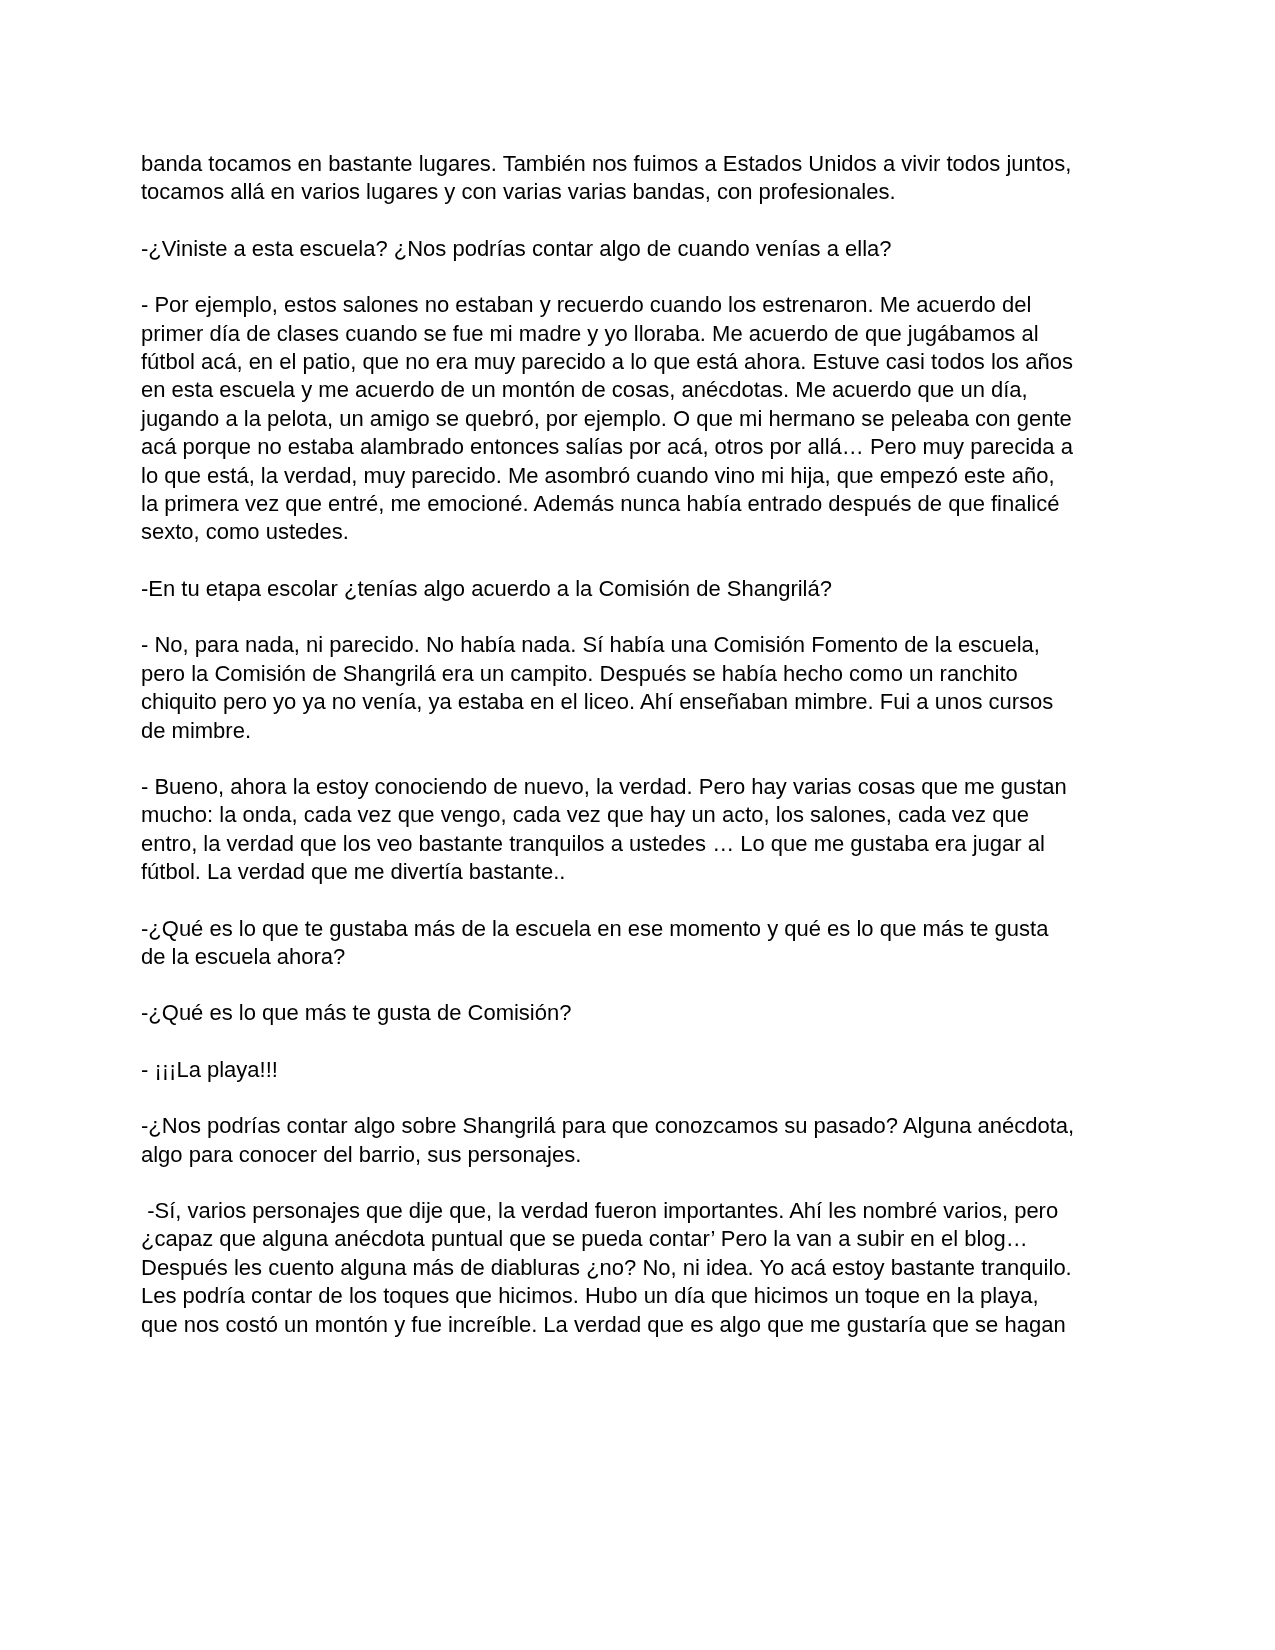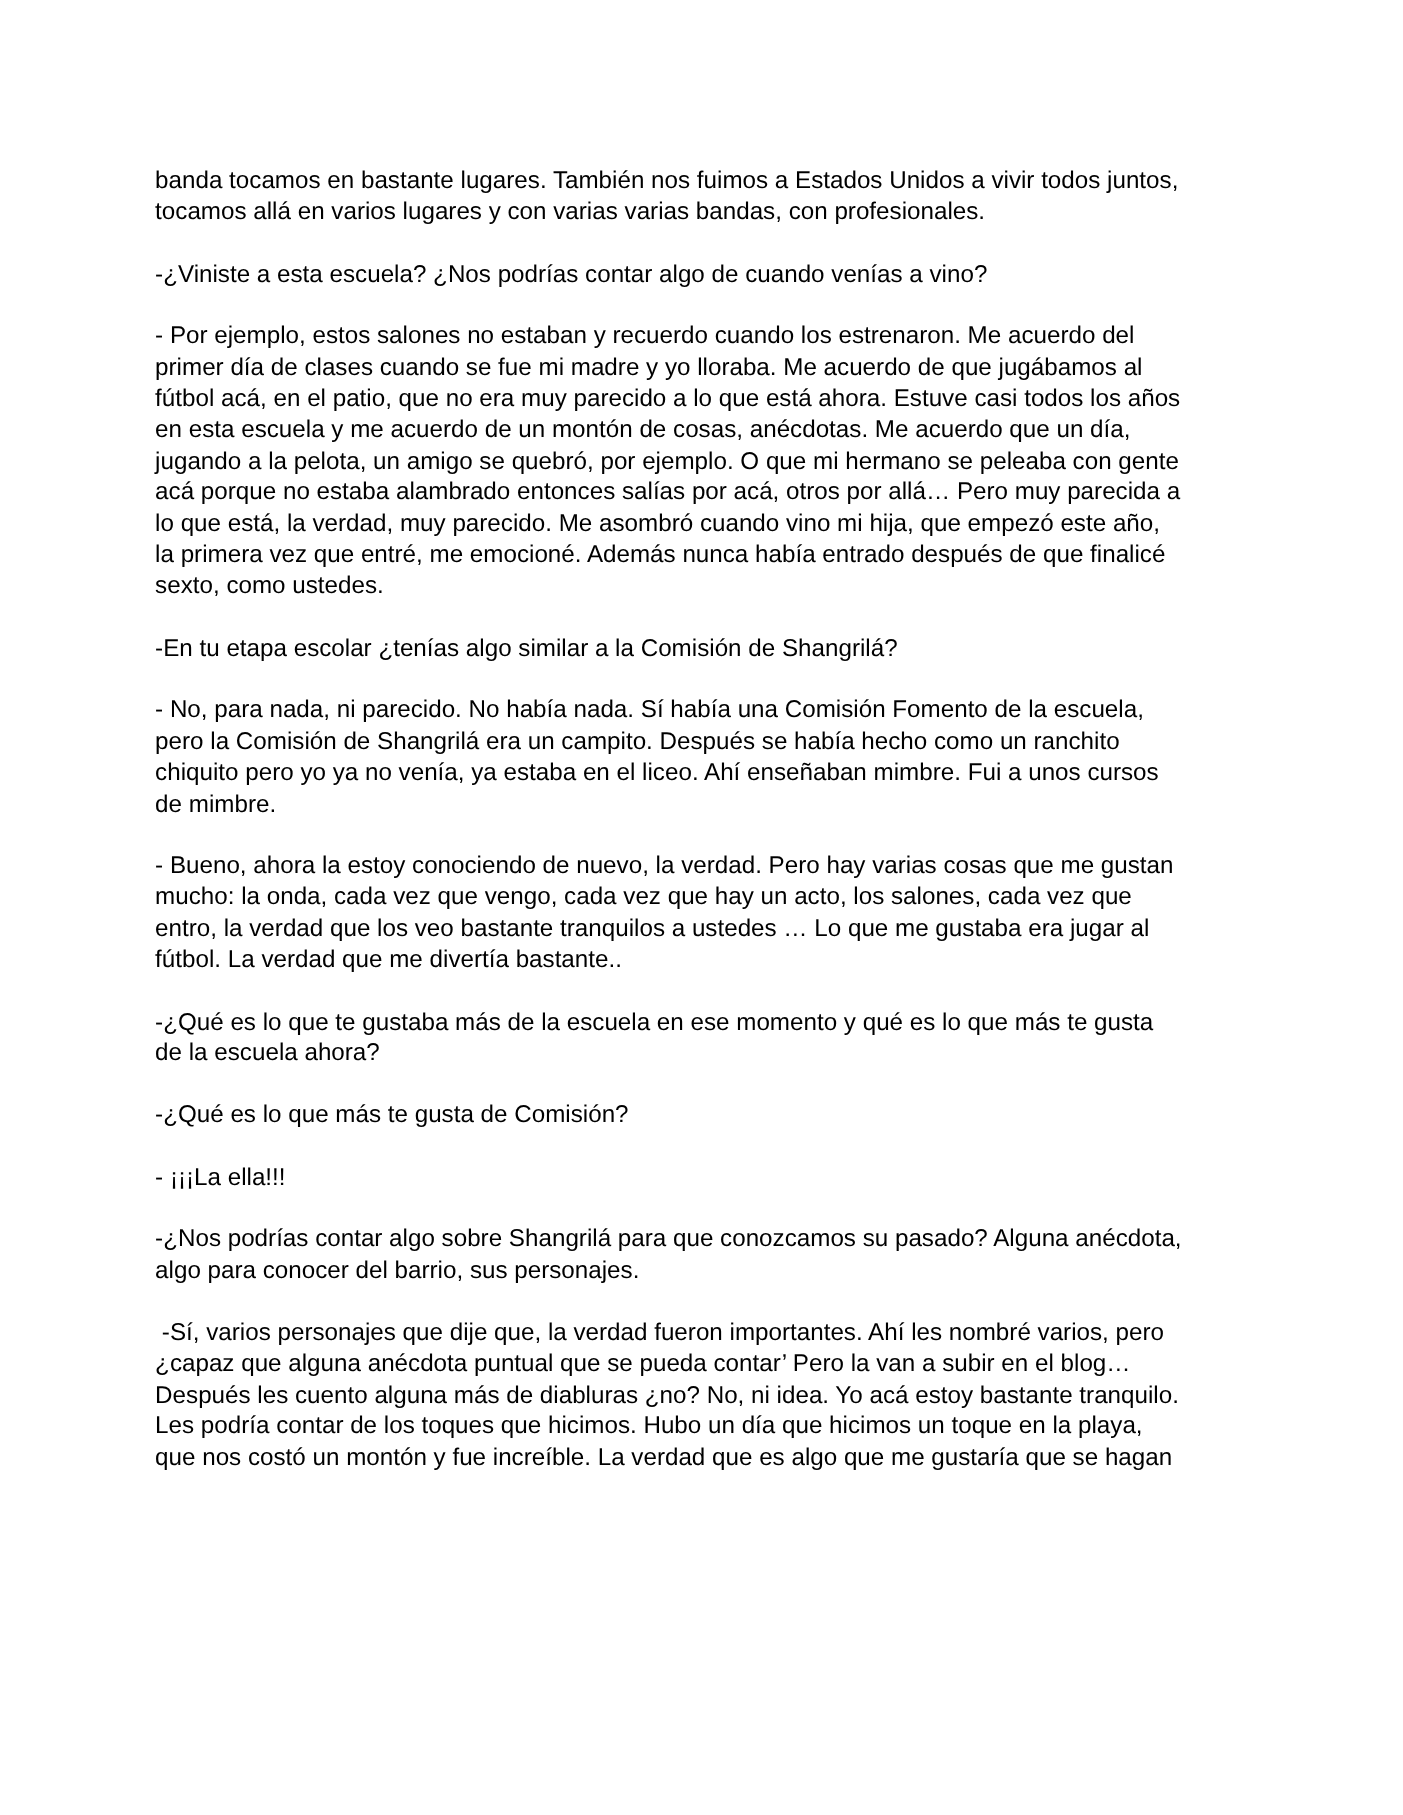--- a/index.html
+++ b/index.html
@@ -25,43 +25,43 @@
     white-space: pre-wrap;
     word-break: normal;
   }
 </style>
 </head>
 <body>
 
 <div class="doc-page">
   <p>banda tocamos en bastante lugares. También nos fuimos a Estados Unidos a vivir todos juntos,
 tocamos allá en varios lugares y con varias varias bandas, con profesionales.</p>
-  <p>-¿Viniste a esta escuela? ¿Nos podrías contar algo de cuando venías a vino?</p>
+  <p>-¿Viniste a esta escuela? ¿Nos podrías contar algo de cuando venías a ella?</p>
   <p>- Por ejemplo, estos salones no estaban y recuerdo cuando los estrenaron. Me acuerdo del
 primer día de clases cuando se fue mi madre y yo lloraba. Me acuerdo de que jugábamos al
 fútbol acá, en el patio, que no era muy parecido a lo que está ahora. Estuve casi todos los años
 en esta escuela y me acuerdo de un montón de cosas, anécdotas. Me acuerdo que un día,
 jugando a la pelota, un amigo se quebró, por ejemplo. O que mi hermano se peleaba con gente
 acá porque no estaba alambrado entonces salías por acá, otros por allá… Pero muy parecida a
 lo que está, la verdad, muy parecido. Me asombró cuando vino mi hija, que empezó este año,
 la primera vez que entré, me emocioné. Además nunca había entrado después de que finalicé
 sexto, como ustedes.</p>
-  <p>-En tu etapa escolar ¿tenías algo similar a la Comisión de Shangrilá?</p>
+  <p>-En tu etapa escolar ¿tenías algo acuerdo a la Comisión de Shangrilá?</p>
   <p>- No, para nada, ni parecido. No había nada. Sí había una Comisión Fomento de la escuela,
 pero la Comisión de Shangrilá era un campito. Después se había hecho como un ranchito
 chiquito pero yo ya no venía, ya estaba en el liceo. Ahí enseñaban mimbre. Fui a unos cursos
 de mimbre.</p>
   <p>- Bueno, ahora la estoy conociendo de nuevo, la verdad. Pero hay varias cosas que me gustan
 mucho: la onda, cada vez que vengo, cada vez que hay un acto, los salones, cada vez que
 entro, la verdad que los veo bastante tranquilos a ustedes … Lo que me gustaba era jugar al
 fútbol. La verdad que me divertía bastante..</p>
   <p>-¿Qué es lo que te gustaba más de la escuela en ese momento y qué es lo que más te gusta
 de la escuela ahora?</p>
   <p>-¿Qué es lo que más te gusta de Comisión?</p>
-  <p>- ¡¡¡La ella!!!</p>
+  <p>- ¡¡¡La playa!!!</p>
   <p>-¿Nos podrías contar algo sobre Shangrilá para que conozcamos su pasado? Alguna anécdota,
 algo para conocer del barrio, sus personajes.</p>
   <p> -Sí, varios personajes que dije que, la verdad fueron importantes. Ahí les nombré varios, pero
 ¿capaz que alguna anécdota puntual que se pueda contar’ Pero la van a subir en el blog…
 Después les cuento alguna más de diabluras ¿no? No, ni idea. Yo acá estoy bastante tranquilo.
 Les podría contar de los toques que hicimos. Hubo un día que hicimos un toque en la playa,
 que nos costó un montón y fue increíble. La verdad que es algo que me gustaría que se hagan
 más movidas en la playa. Está difícil pero fue memorable. Les puedo dar las fotos, algo, si
 quieren, para que entiendan más. Pero bueno, un poco ya conté.</p>
 </div>

